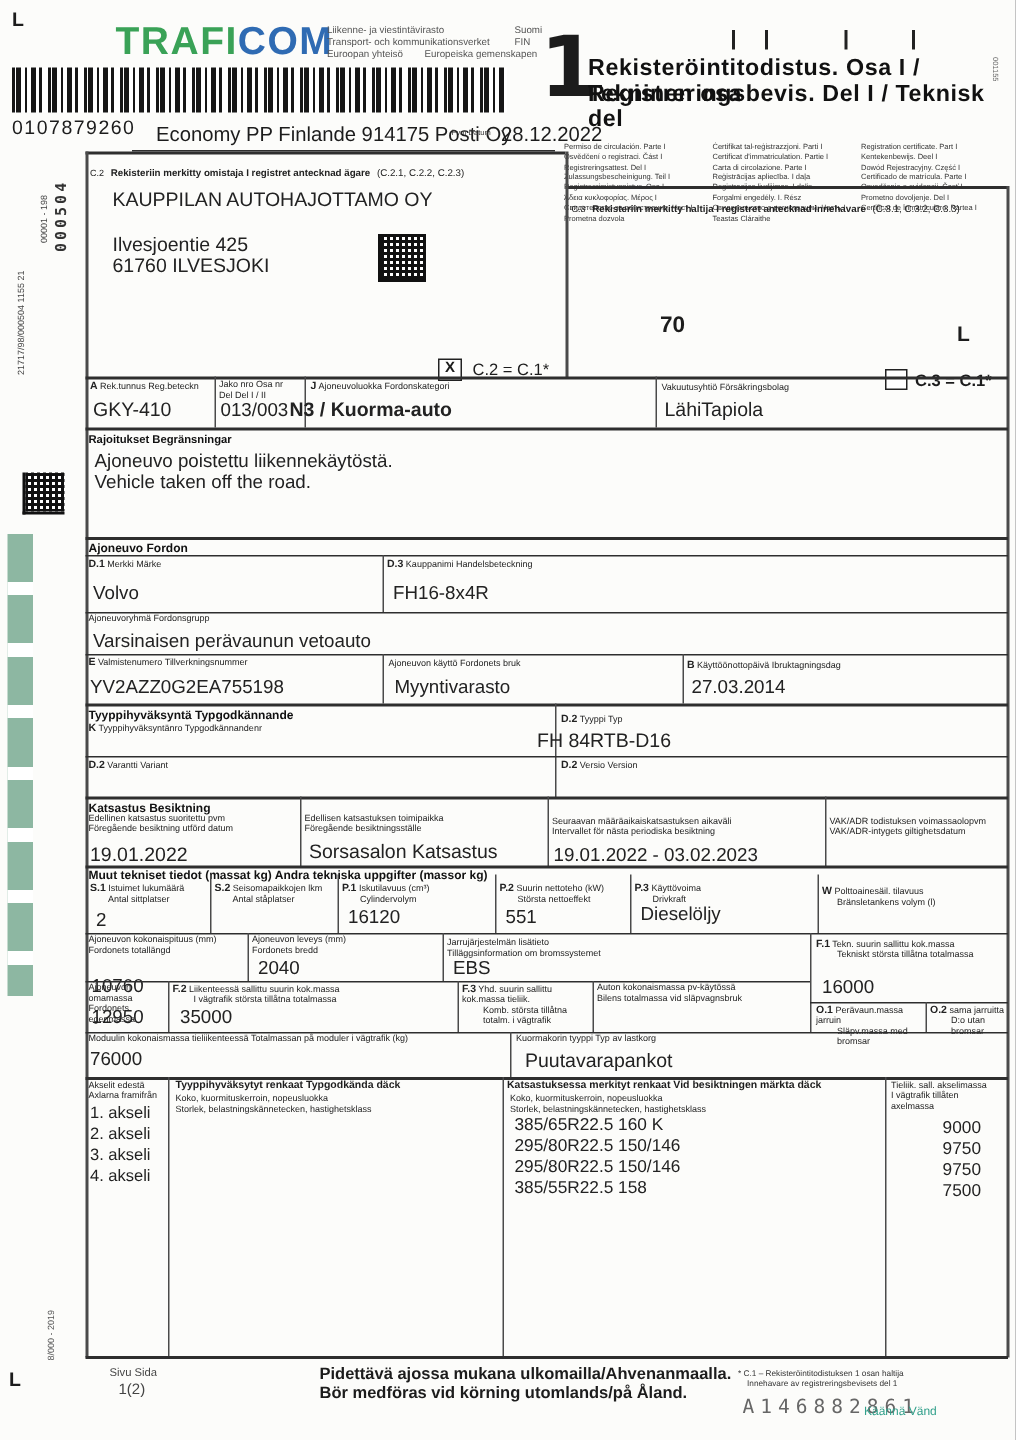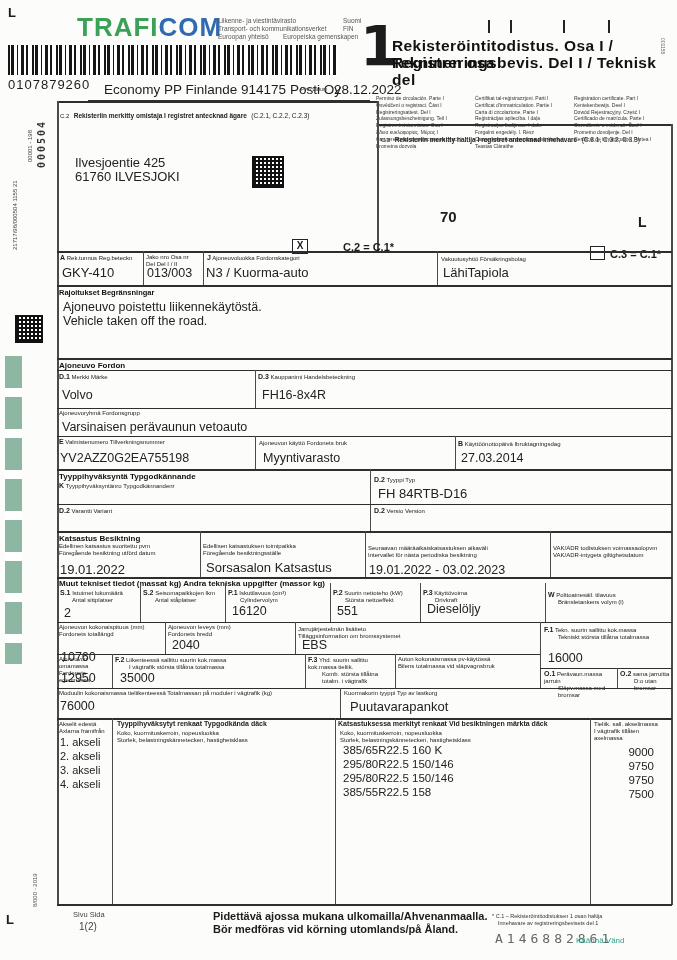--- a/index.html
+++ b/index.html
@@ -107,55 +107,56 @@
   <div class="hl" style="left:377px;top:124px;width:295px;height:2px;"></div>
   <div class="vl" style="left:57px;top:101px;height:804px;width:1.5px;"></div>
   <div class="vl" style="left:671px;top:124px;height:781px;width:1.5px;"></div>
   <div class="vl" style="left:377px;top:101px;height:151px;width:2px;"></div>
 
   <div class="abs" style="left:60px;top:104px;width:315px;">
     <span class="lbl code">C.2</span>
     <span class="lbl" style="font-weight:bold;font-size:6.5px;">Rekisteriin merkitty omistaja  I registret antecknad ägare</span>
     <span class="lbl" style="font-size:6.5px;">(C.2.1, C.2.2, C.2.3)</span>
   </div>
+  <div class="abs val" style="left:75px;top:126px;font-size:13px;">KAUPPILAN AUTOHAJOTTAMO OY</div>
   <div class="abs val" style="left:75px;top:156px;font-size:13px;">Ilvesjoentie 425</div>
   <div class="abs val" style="left:75px;top:170px;font-size:13px;">61760 ILVESJOKI</div>
   <div class="abs dm" style="left:252px;top:156px;width:30px;height:30px;"></div>
 
   <div class="abs" style="left:381px;top:128px;width:290px;">
     <span class="lbl code">C.3</span>
     <span class="lbl" style="font-weight:bold;font-size:6.5px;">Rekisteriin merkitty haltija  I registret antecknad innehavare</span>
     <span class="lbl" style="font-size:6.5px;">(C.3.1, C.3.2, C.3.3)</span>
   </div>
   <div class="abs" style="left:440px;top:208px;font-size:15px;font-weight:bold;">70</div>
   <div class="abs" style="left:638px;top:214px;font-size:14px;font-weight:bold;">L</div>
 
   <div class="cb" style="left:292px;top:239px;width:14px;height:13px;">X</div>
-  <div class="abs" style="left:315px;top:241px;font-size:11px;font-weight:bold;margin-left:28px;">C.2 = C.1*</div>
+  <div class="abs" style="left:315px;top:241px;font-size:11px;font-weight:normal;">C.2 = C.1*</div>
   <div class="cb" style="left:590px;top:246px;width:13px;height:12px;"></div>
   <div class="abs" style="left:610px;top:248px;font-size:11px;font-weight:bold;">C.3 = C.1*</div>
 
   <div class="hl" style="left:57px;top:251px;width:615px;height:2px;"></div>
   <div class="abs lbl" style="left:60px;top:254px;">
     <span class="code">A</span>
     <span>Rek.tunnus  Reg.beteckn</span>
   </div>
   <div class="abs val" style="left:62px;top:266px;font-size:13px;">GKY-410</div>
   <div class="vl" style="left:143px;top:251px;height:34px;"></div>
   <div class="abs lbl" style="left:146px;top:254px;">
     <span style="display:block;">Jako nro  Osa nr</span>
     <span style="display:block;">Del  Del I / II</span>
   </div>
   <div class="abs val" style="left:147px;top:267px;font-size:12.5px;">013/003</div>
   <div class="vl" style="left:203px;top:251px;height:34px;"></div>
   <div class="abs lbl" style="left:207px;top:254px;">
     <span class="code">J</span>
     <span>Ajoneuvoluokka  Fordonskategori</span>
   </div>
-  <div class="abs val" style="left:206px;top:266px;font-size:13px;">N3 / Kuorma-auto</div>
+  <div class="abs val" style="left:193px;top:266px;font-size:13px;font-weight:bold;">N3 / Kuorma-auto</div>
   <div class="vl" style="left:437px;top:251px;height:34px;"></div>
   <div class="abs lbl" style="left:441px;top:256px;">Vakuutusyhtiö  Försäkringsbolag</div>
   <div class="abs val" style="left:443px;top:266px;font-size:13px;">LähiTapiola</div>
   <div class="hl" style="left:57px;top:285px;width:615px;height:1.5px;"></div>
 
   <div class="abs sec" style="left:59px;top:288px;font-size:7.5px;">Rajoitukset  Begränsningar</div>
   <div class="abs val" style="left:63px;top:301px;">Ajoneuvo poistettu liikennekäytöstä.</div>
   <div class="abs val" style="left:63px;top:315px;">Vehicle taken off the road.</div>
 
   <div class="hl" style="left:57px;top:358px;width:615px;height:2px;"></div>
@@ -195,21 +196,21 @@
   <div class="abs sec" style="left:59px;top:472px;">Tyyppihyväksyntä  Typgodkännande</div>
   <div class="abs lbl" style="left:59px;top:482px;">
     <span class="code">K</span>
     <span>Tyyppihyväksyntänro  Typgodkännandenr</span>
   </div>
   <div class="vl" style="left:370px;top:469px;height:63px;"></div>
   <div class="abs lbl" style="left:374px;top:476px;">
     <span class="code">D.2</span>
     <span>Tyyppi  Typ</span>
   </div>
-  <div class="abs val" style="left:378px;top:487px;font-size:13px;text-align:center;">FH 84RTB-D16</div>
+  <div class="abs val" style="left:358px;top:487px;font-size:13px;text-align:center;">FH 84RTB-D16</div>
   <div class="hl" style="left:57px;top:504px;width:615px;"></div>
   <div class="abs lbl" style="left:59px;top:507px;">
     <span class="code">D.2</span>
     <span>Varantti  Variant</span>
   </div>
   <div class="abs lbl" style="left:374px;top:507px;">
     <span class="code">D.2</span>
     <span>Versio  Version</span>
   </div>
 

